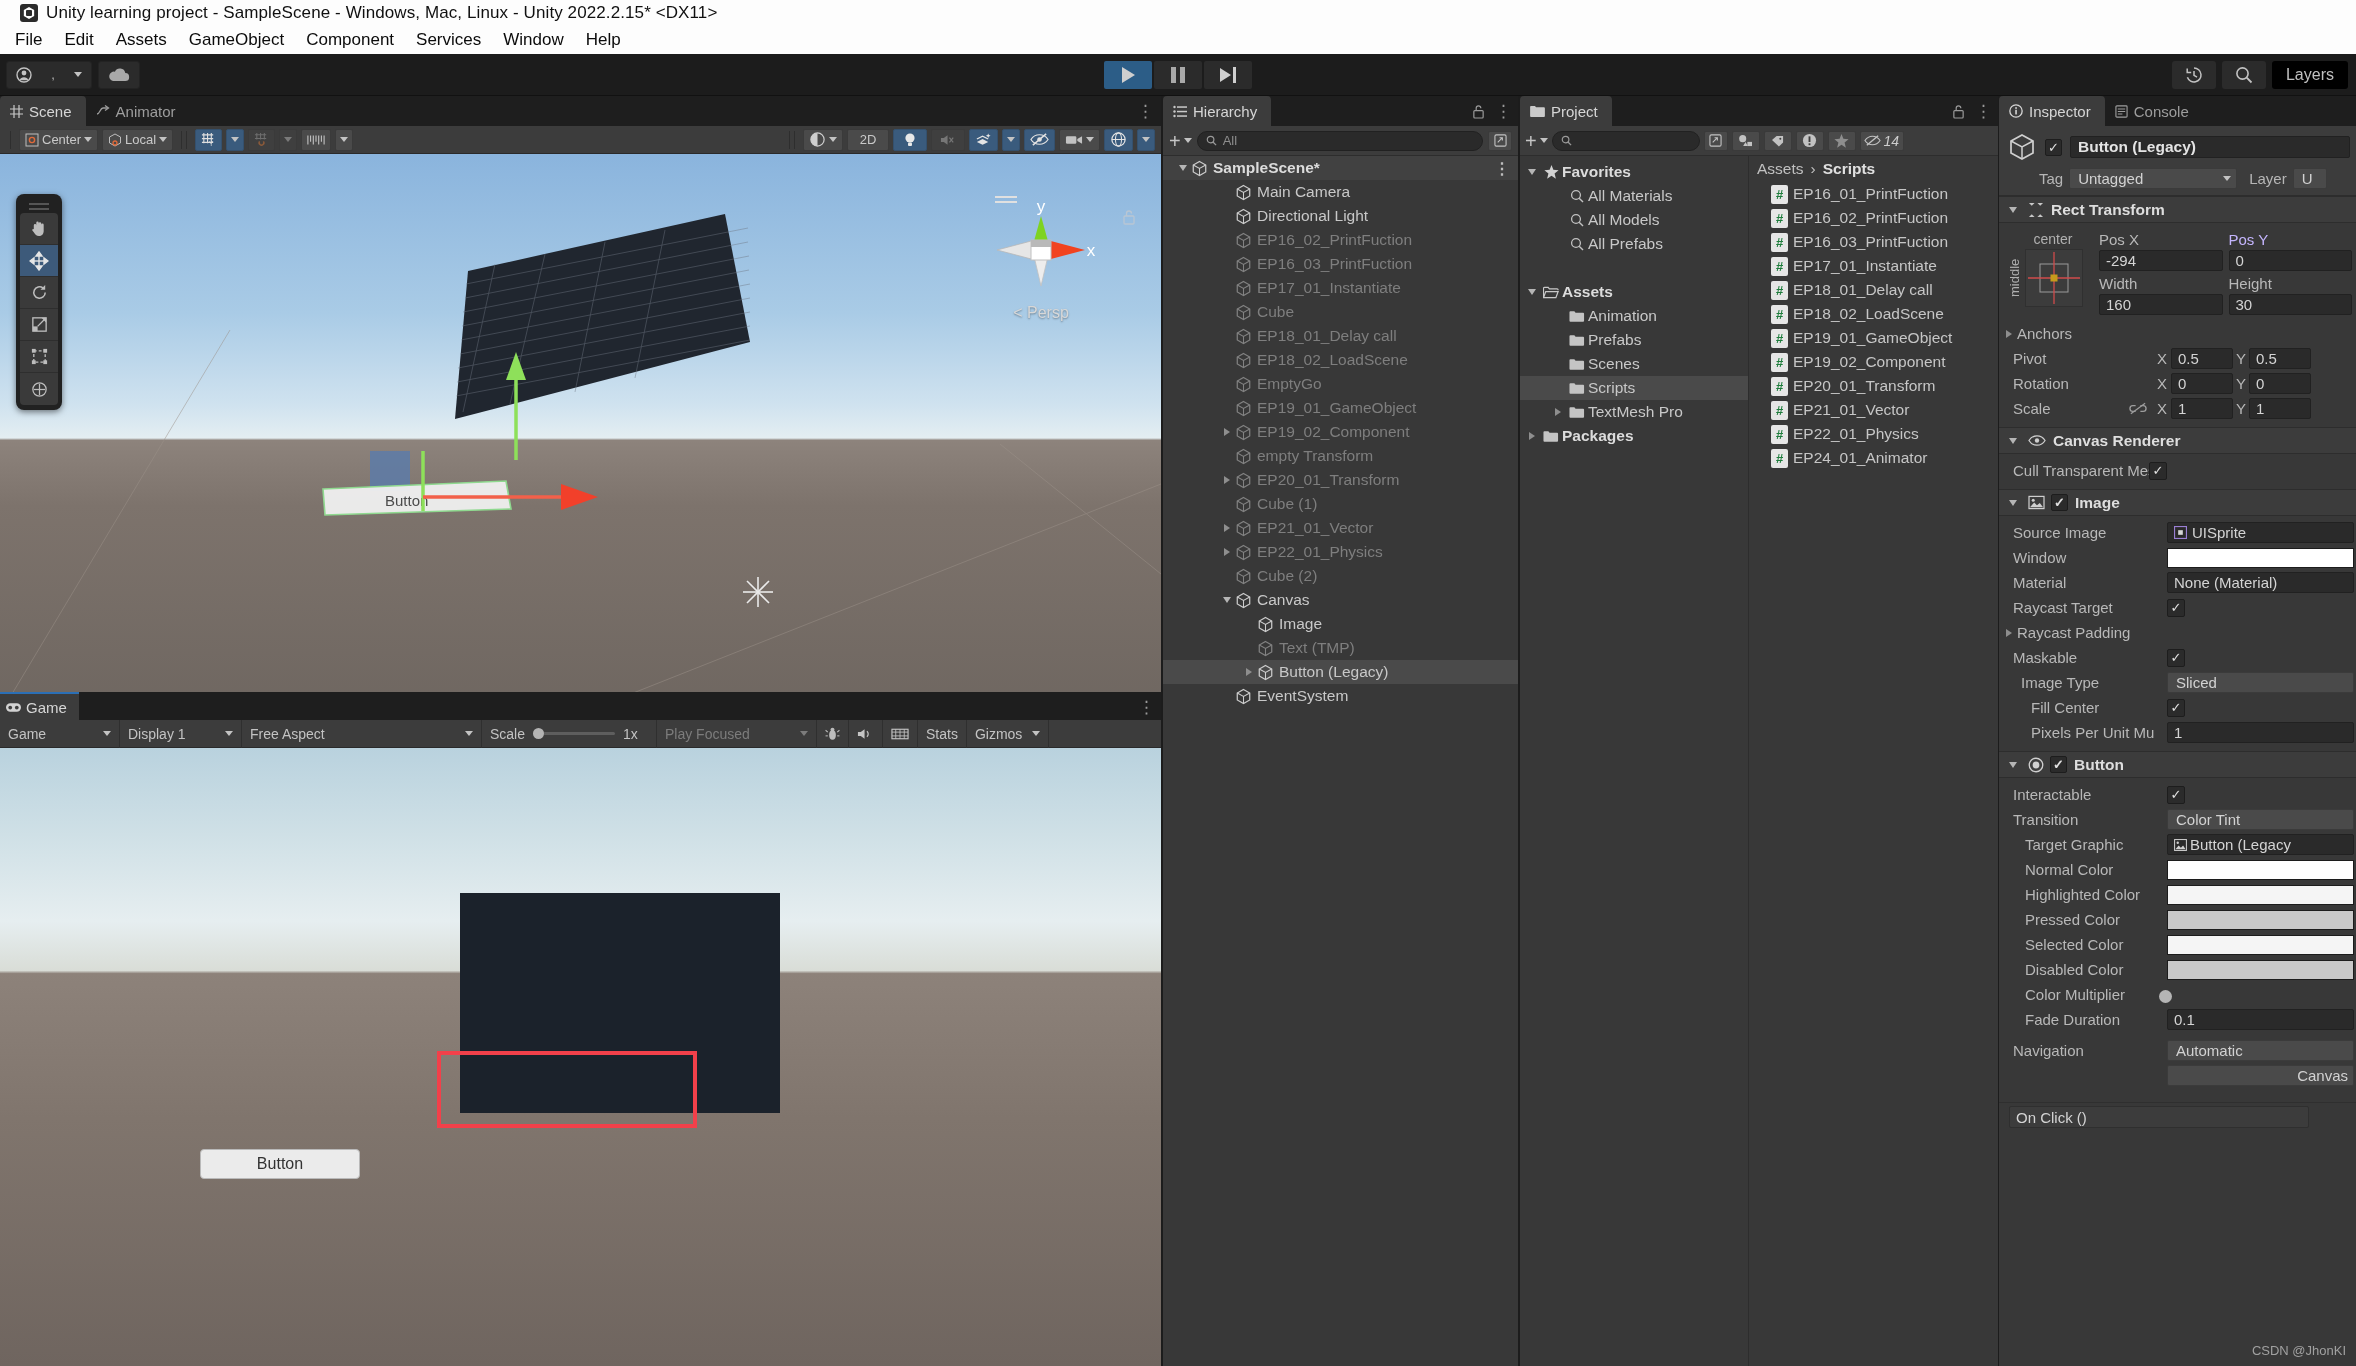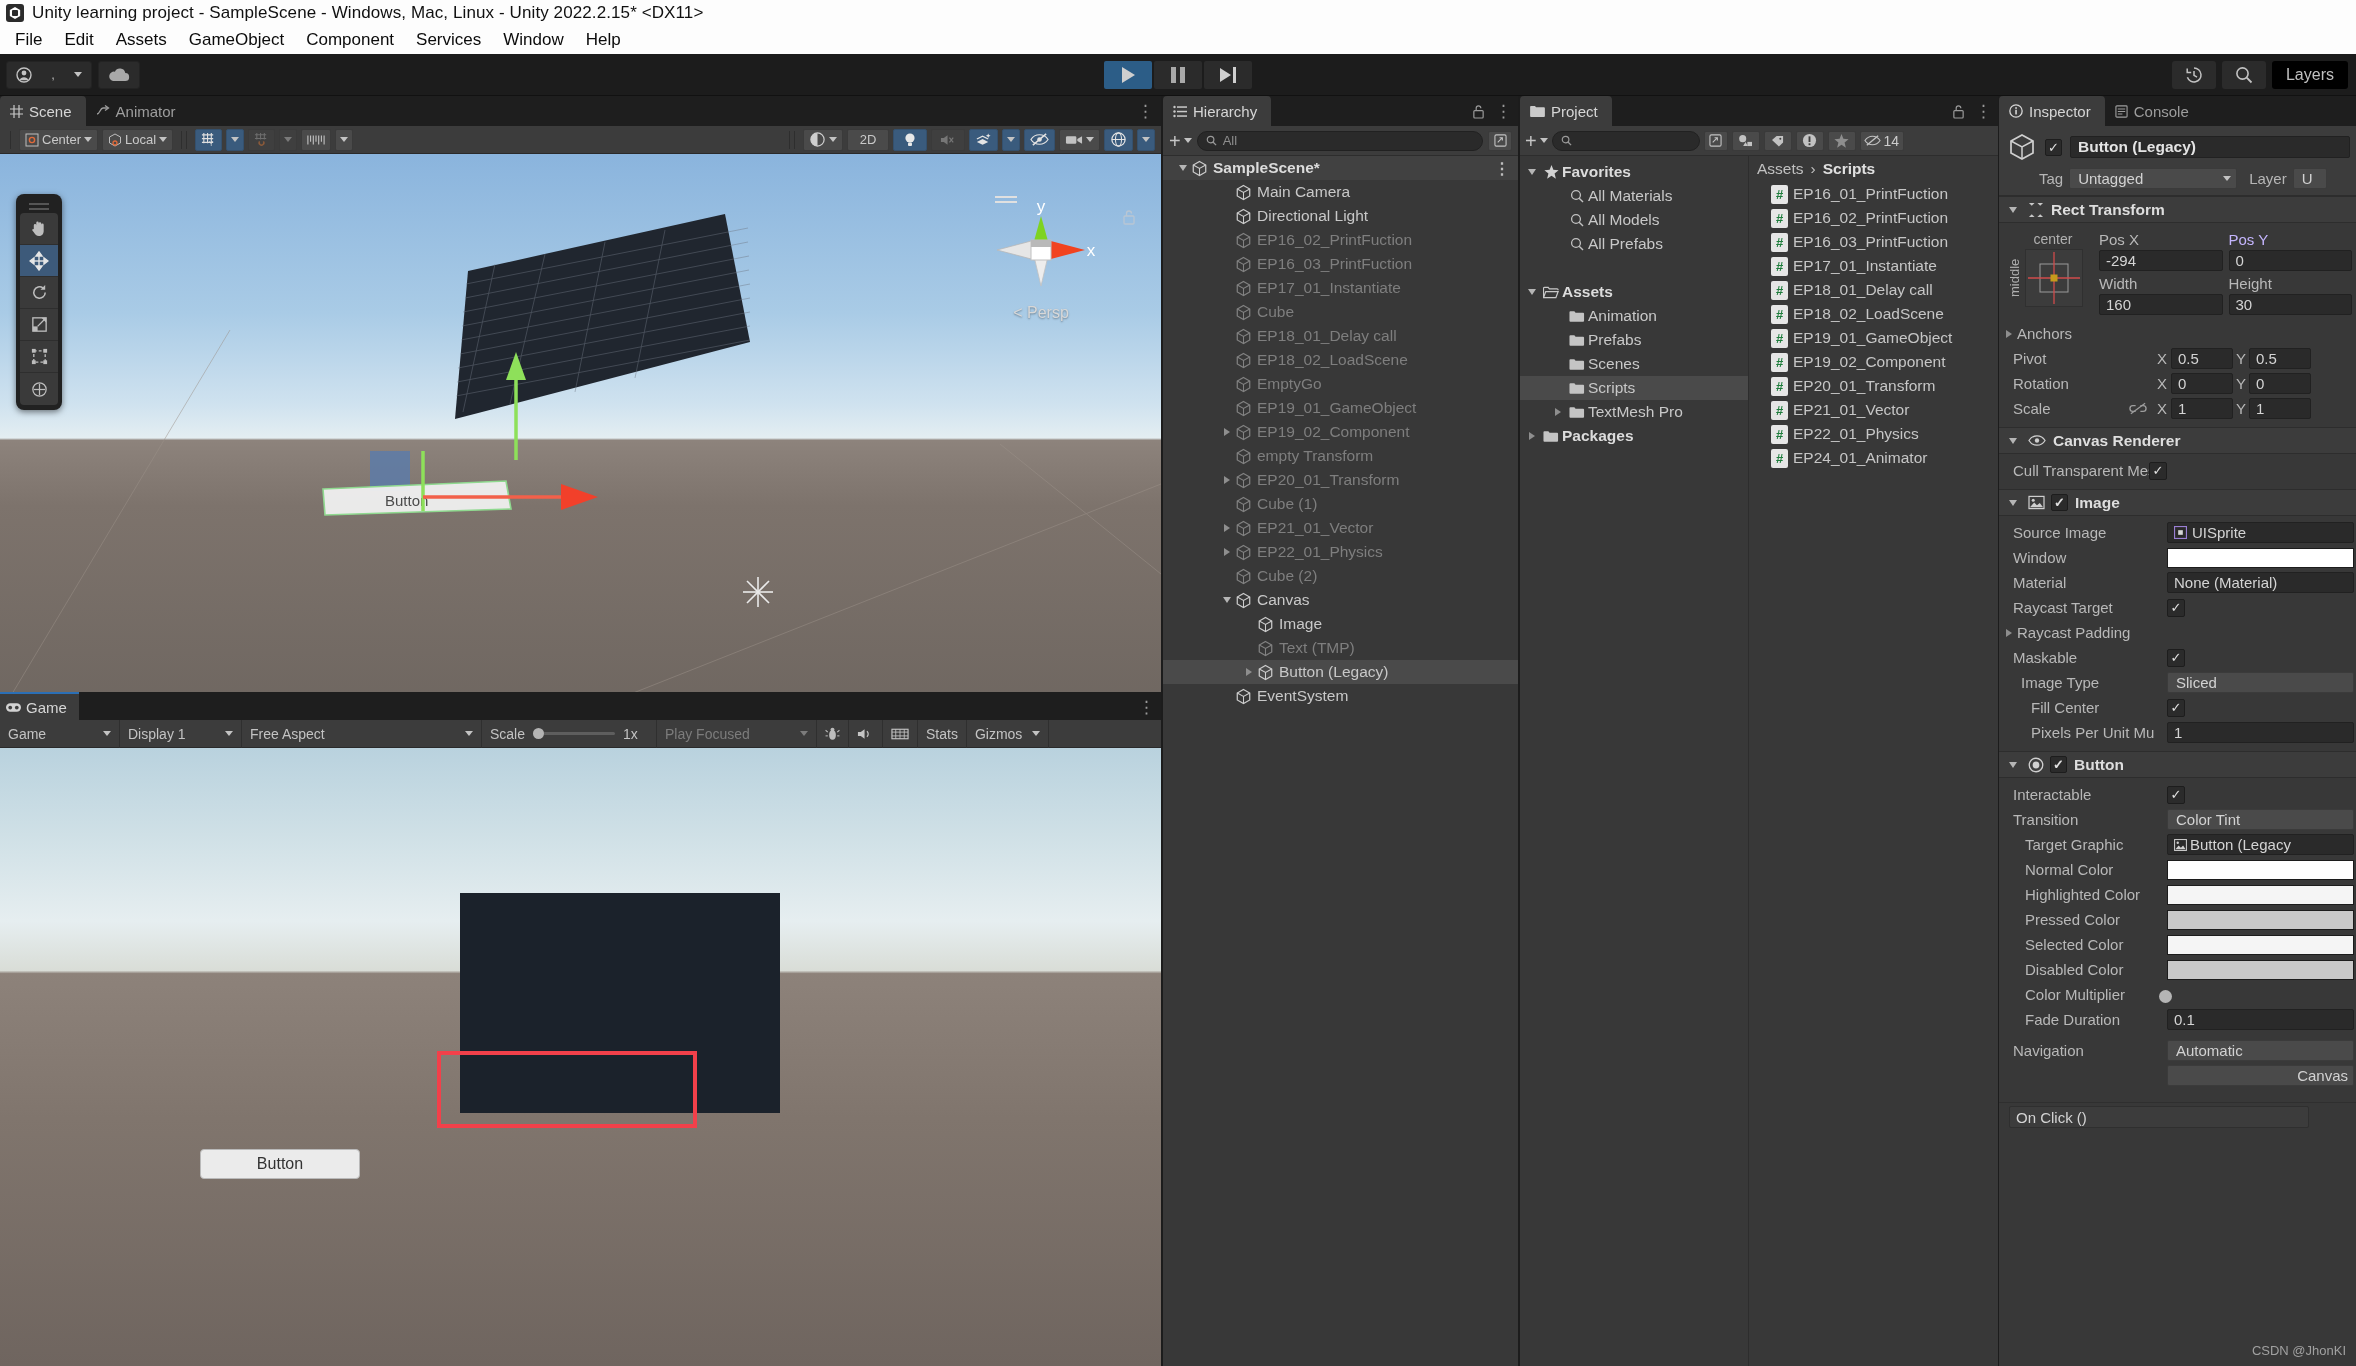--- a/index.html
+++ b/index.html
@@ -9,21 +9,21 @@
     font-family: "Liberation Sans", sans-serif;
     color: #c4c4c4;
     overflow: hidden;
     -webkit-font-smoothing: antialiased;
   }
   .app { position:relative; width:2356px; height:1366px; background:#1c1c1c; }
 
   
   .titlebar {
     height: 26px; background:#fdfdfd; color:#101010;
-    display:flex; align-items:center; gap:8px; padding-left:6px;
+    display:flex; align-items:center; gap:8px; padding-left:20px;
     font-size:17px; letter-spacing:.1px;
   }
   .unity-logo {
     width:18px; height:18px; flex:0 0 18px;
     background:#2b2b2b; border-radius:3px; position:relative;
   }
   .unity-logo::after{
     content:""; position:absolute; inset:3px;
     background:#fdfdfd;
     clip-path: polygon(50% 0%, 93% 25%, 93% 75%, 50% 100%, 7% 75%, 7% 25%);
@@ -154,21 +154,21 @@
   
   #hierarchy { left:1163px; top:96px; width:355px; height:1270px; background:#383838; }
   .h-toolbar { height:30px; background:#3c3c3c; display:flex; align-items:center; gap:5px;
     padding:0 6px; border-bottom:1px solid #2d2d2d; }
   .plus-btn { display:flex; align-items:center; gap:3px; color:#c5c5c5; font-size:20px; line-height:1; }
   .search-field {
     flex:1; height:20px; background:#2a2a2a; border:1px solid #212121; border-radius:10px;
     display:flex; align-items:center; gap:6px; padding:0 8px; font-size:13px; color:#8e8e8e;
   }
   .sq-btn { width:24px;height:20px;background:#4a4a4a;border:1px solid #3a3a3a;border-radius:2px;
-    display:flex;align-items:center;justify-content:center; }
+    display:flex;align-items:center;justify-content:center;font-style:italic; }
   .h-row { height:24px; display:flex; align-items:center; font-size:15.5px; color:#c8c8c8;
     padding-right:6px; white-space:nowrap; }
   .h-row.scene-root { background:#414141; font-weight:bold; color:#dcdcdc; position:relative; }
   .h-row.selected { background:#4a4a4a; }
   .h-row.disabled { color:#7e7e7e; }
   .arrow { width:16px; flex:0 0 16px; display:flex; align-items:center; justify-content:center; }
   .arrow i { width:0;height:0;border-left:6px solid #8e8e8e;border-top:4px solid transparent;border-bottom:4px solid transparent; display:block;}
   .arrow.open i { border-left:4px solid transparent;border-right:4px solid transparent;border-top:6px solid #b5b5b5;border-bottom:none; }
   .go-icon { width:17px;height:17px;flex:0 0 17px;margin-right:5px; }
 

